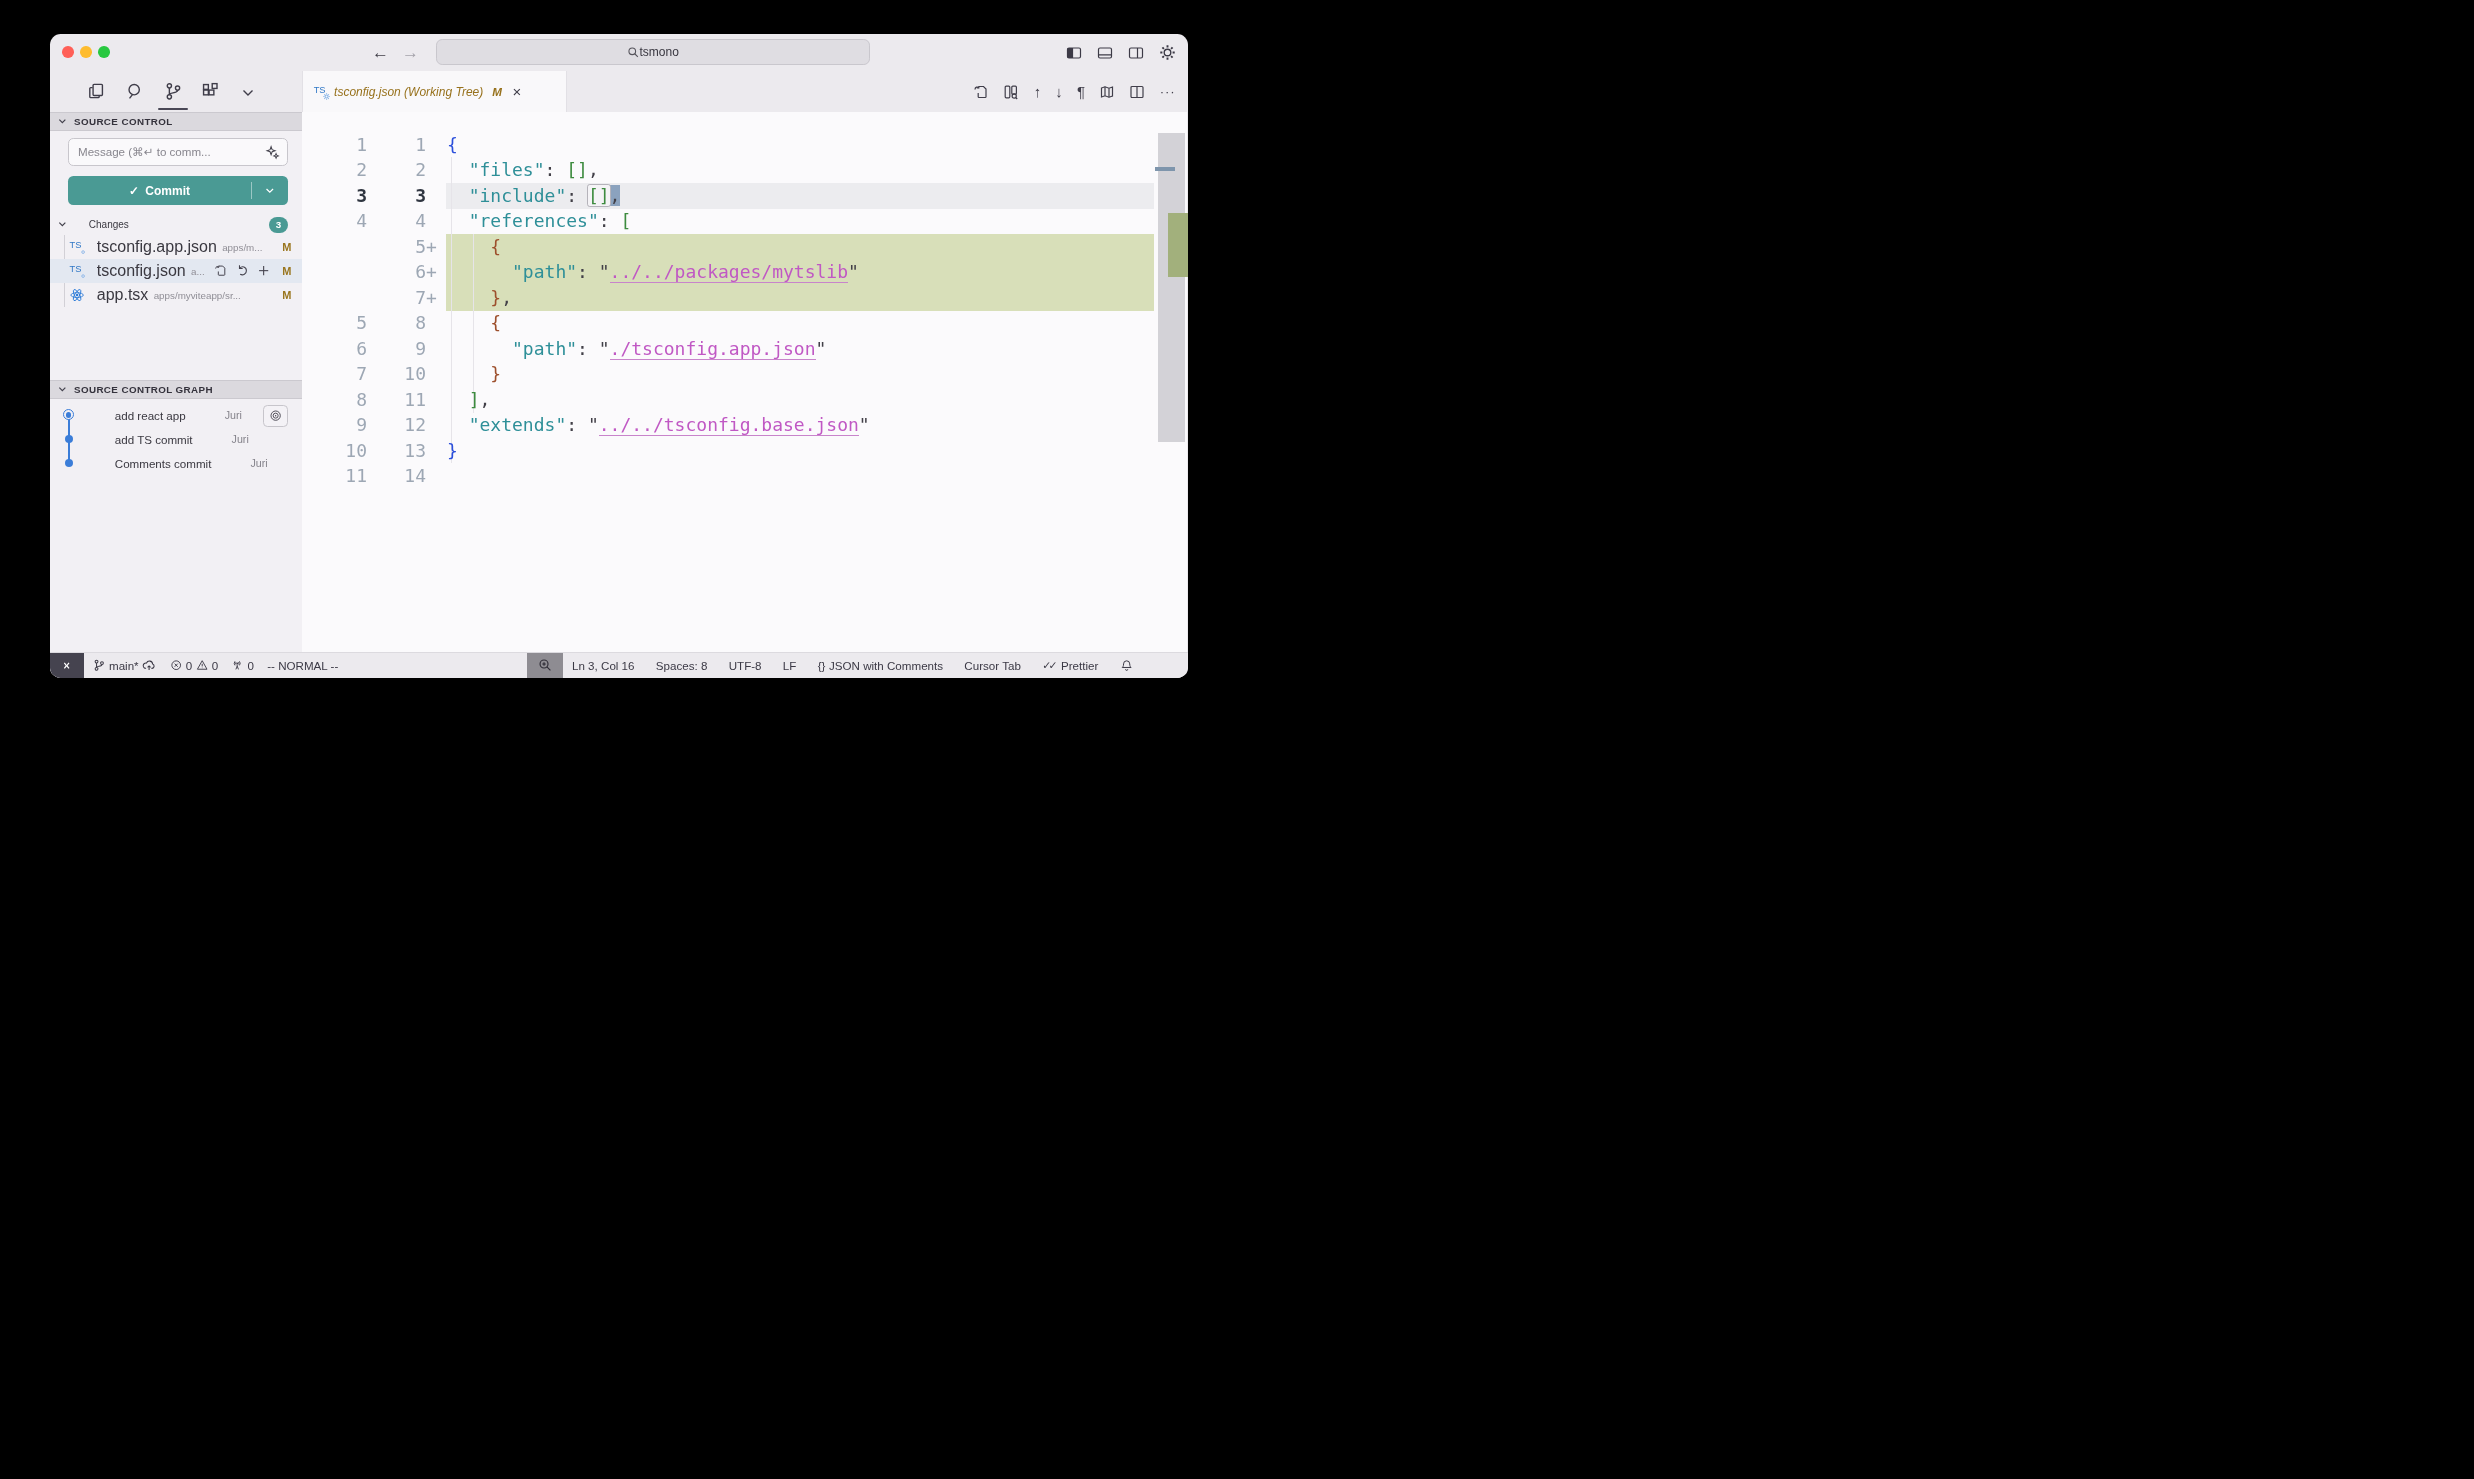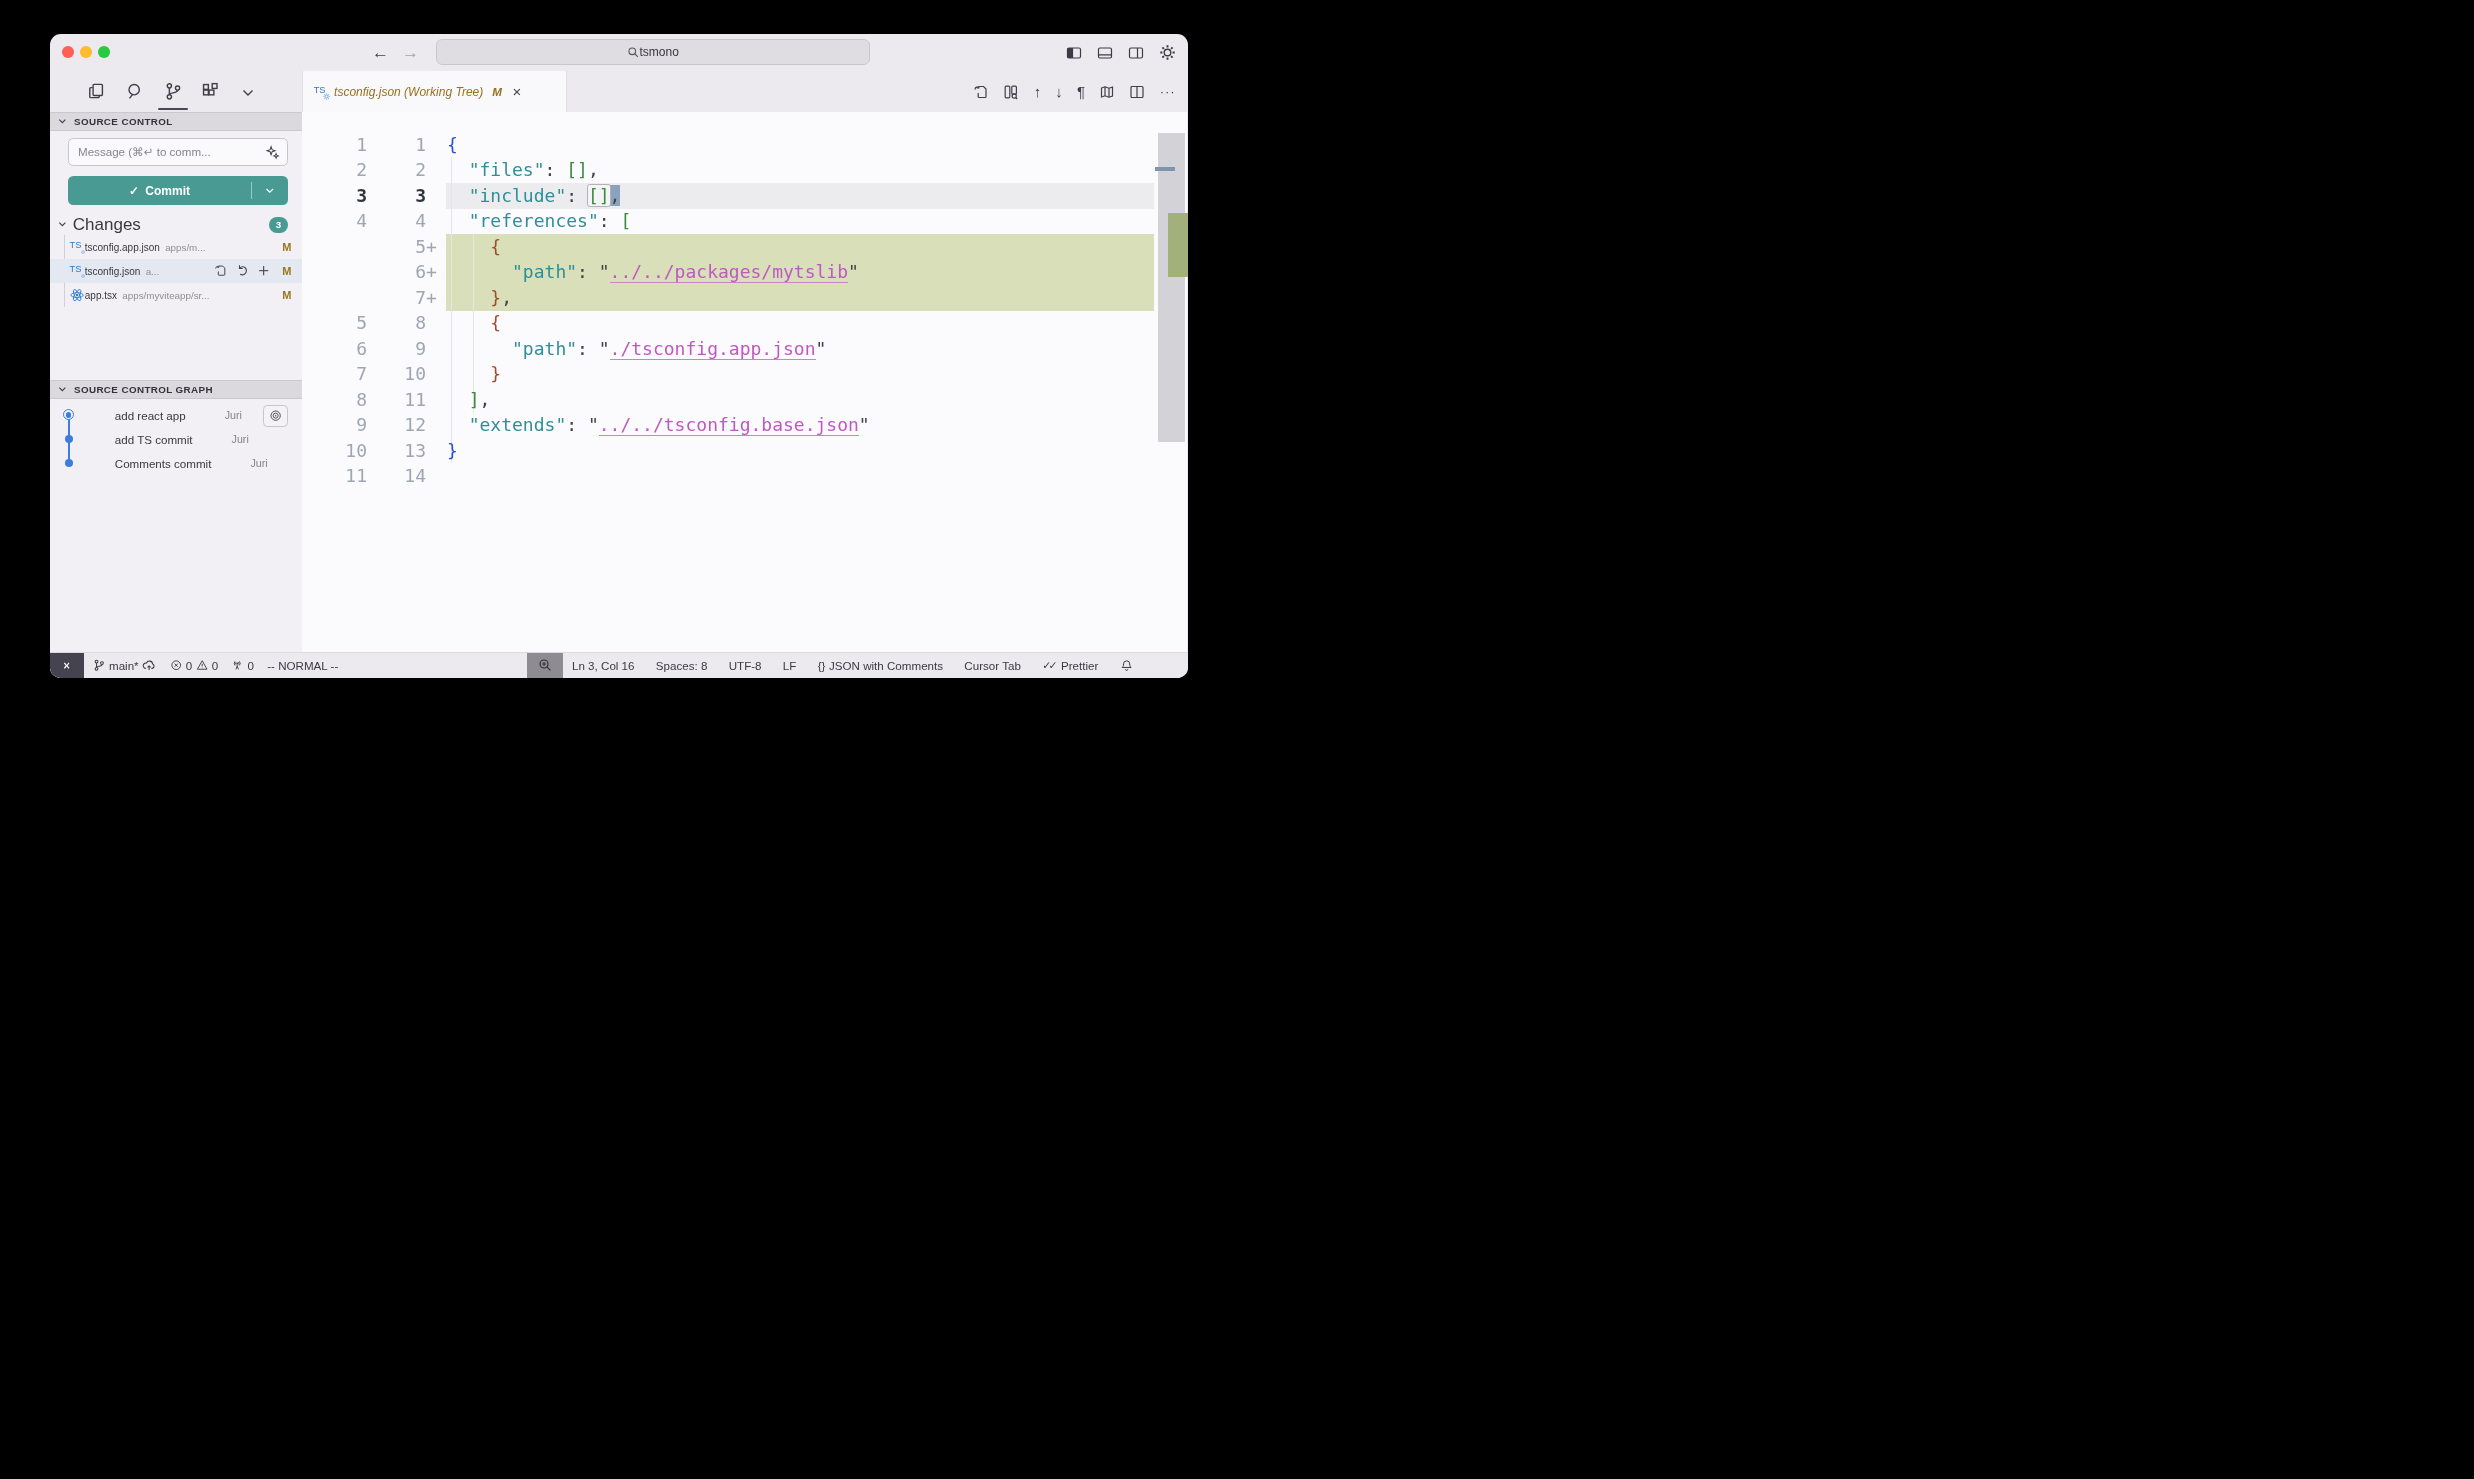--- a/index.html
+++ b/index.html
@@ -44,28 +44,28 @@
     border:0.9px solid #C8C6CC;border-radius:5.3px;box-sizing:border-box;display:flex;align-items:center;gap:8px;}
   .msgbox .ph{font-size:11.6px;color:#88868E;margin-left:9px;white-space:nowrap;overflow:hidden;flex:1;}
   .msgbox .spark{margin-right:7.1px;color:#45434E;}
   .commit-btn{position:absolute;left:18px;top:64px;width:220px;height:29px;background:#4A9A94;border-radius:5.3px;
     color:#fff;display:flex;align-items:center;}
   .commit-main{flex:1;display:flex;align-items:center;justify-content:center;gap:6.2px;font-size:12px;font-weight:600;}
   .commit-div{width:0.9px;height:17px;background:rgba(255,255,255,.45);}
   .commit-chev{width:36px;display:flex;align-items:center;justify-content:center;}
   .changes-row{position:absolute;left:0;top:103px;width:252px;height:19.6px;display:flex;align-items:center;}
   .changes-row .chev{margin-left:7.1px;color:#45434E;}
-  .changes-label{font-size:17px;color:#3A3840;margin-left:5px;flex:1;}
+  .changes-label{font-size:10px;color:#3A3840;margin-left:21px;flex:1;}
   .count-badge{min-width:18.7px;height:16px;border-radius:8px;background:#4A9A94;color:#fff;font-size:9.8px;
     display:flex;align-items:center;justify-content:center;margin-right:14.2px;font-weight:600;}
   .file-rows{position:absolute;left:0;top:123px;width:252px;}
   .file-row{position:relative;width:252px;height:24px;display:flex;align-items:center;}
   .file-row.selected{background:#E3E8F1;}
   .file-ic{margin-left:19.6px;width:14.2px;flex:0 0 14.2px;}
-  .file-name{font-size:10px;color:#3A3840;margin-left:1px;white-space:nowrap;}
+  .file-name{font-size:16px;color:#3A3840;margin-left:13px;white-space:nowrap;}
   .file-path{font-size:9.8px;color:#908E96;margin-left:5.3px;white-space:nowrap;overflow:hidden;flex:1;}
   .row-actions{display:flex;gap:8px;align-items:center;color:#45434E;margin-right:5.3px;}
   .m-badge{width:23px;text-align:center;font-size:11px;font-weight:bold;color:#9A761F;margin-right:3.6px;flex:0 0 23px;}
   .tree-guide{position:absolute;left:14.2px;top:123px;width:0.9px;height:72px;background:#D2D0D6;}
   .graph-rows{position:absolute;left:0;top:291px;width:252px;}
   .graph-row{position:relative;width:252px;height:24px;display:flex;align-items:center;gap:31px;}
   .g-line{position:absolute;left:18px;top:303px;width:1.8px;height:48px;background:#3B7DD8;}
   .g-dot{position:relative;margin-left:12.4px;width:12.4px;height:12.4px;flex:0 0 12.4px;display:flex;align-items:center;justify-content:center;}
   .dot-plain{width:8px;height:8px;border-radius:50%;background:#3B7DD8;}
   .dot-head{width:9px;height:9px;border-radius:50%;border:1.8px solid #3B7DD8;background:#F2F0F4;

